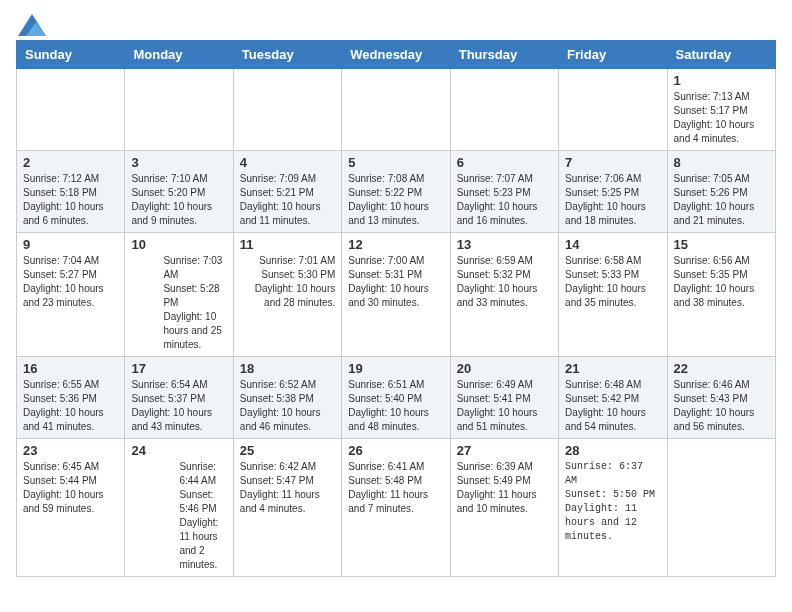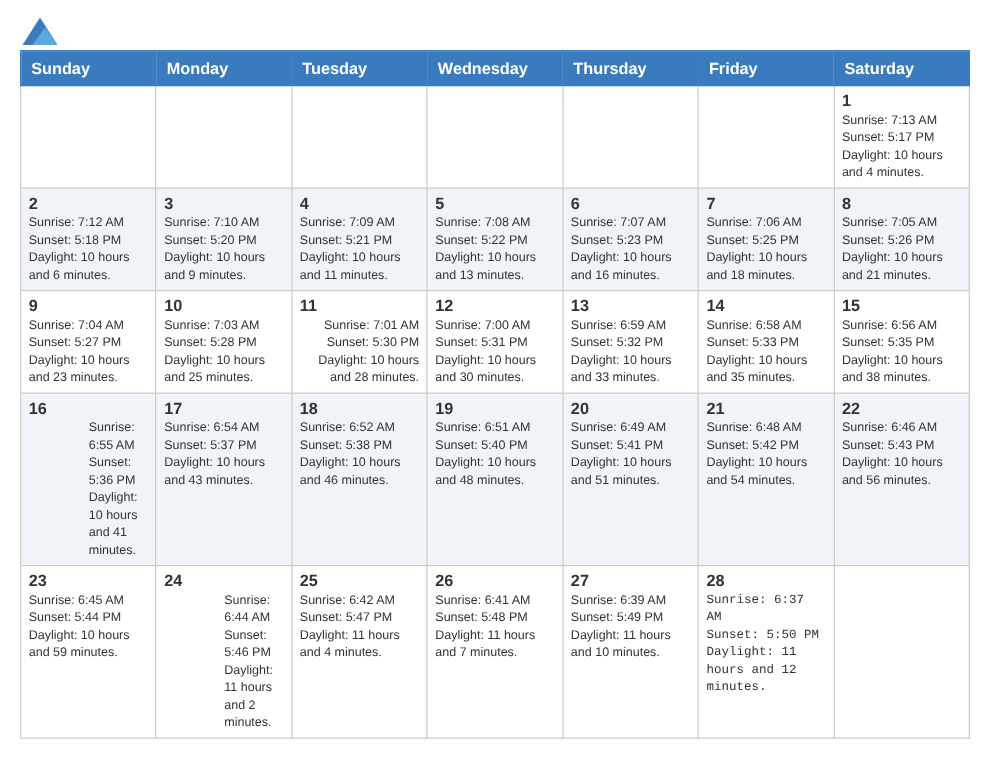--- a/index.html
+++ b/index.html
@@ -188,21 +188,21 @@
       </tr>
       <tr>
         <td>
           <span class="day-num">9</span>
           <div class="day-info" style="white-space: pre-line;">Sunrise: 7:04 AM
 Sunset: 5:27 PM
 Daylight: 10 hours and 23 minutes.</div>
         </td>
         <td>
           <span class="day-num">10</span>
-          <div class="day-info" style="white-space: pre-line;">Sunrise: 7:03 AM
+          <div class="day-info" style="white-space: pre-line; margin-left: 32px;">Sunrise: 7:03 AM
 Sunset: 5:28 PM
 Daylight: 10 hours and 25 minutes.</div>
         </td>
         <td>
           <span class="day-num">11</span>
           <div class="day-info" style="white-space: pre-line; text-align: right;">Sunrise: 7:01 AM
 Sunset: 5:30 PM
 Daylight: 10 hours and 28 minutes.</div>
         </td>
         <td>
@@ -226,21 +226,21 @@
         <td>
           <span class="day-num">15</span>
           <div class="day-info" style="white-space: pre-line;">Sunrise: 6:56 AM
 Sunset: 5:35 PM
 Daylight: 10 hours and 38 minutes.</div>
         </td>
       </tr>
       <tr class="row-alt">
         <td>
           <span class="day-num">16</span>
-          <div class="day-info" style="white-space: pre-line; margin-left: 48px;">Sunrise: 6:55 AM
+          <div class="day-info" style="white-space: pre-line;">Sunrise: 6:55 AM
 Sunset: 5:36 PM
 Daylight: 10 hours and 41 minutes.</div>
         </td>
         <td>
           <span class="day-num">17</span>
           <div class="day-info" style="white-space: pre-line;">Sunrise: 6:54 AM
 Sunset: 5:37 PM
 Daylight: 10 hours and 43 minutes.</div>
         </td>
         <td>

